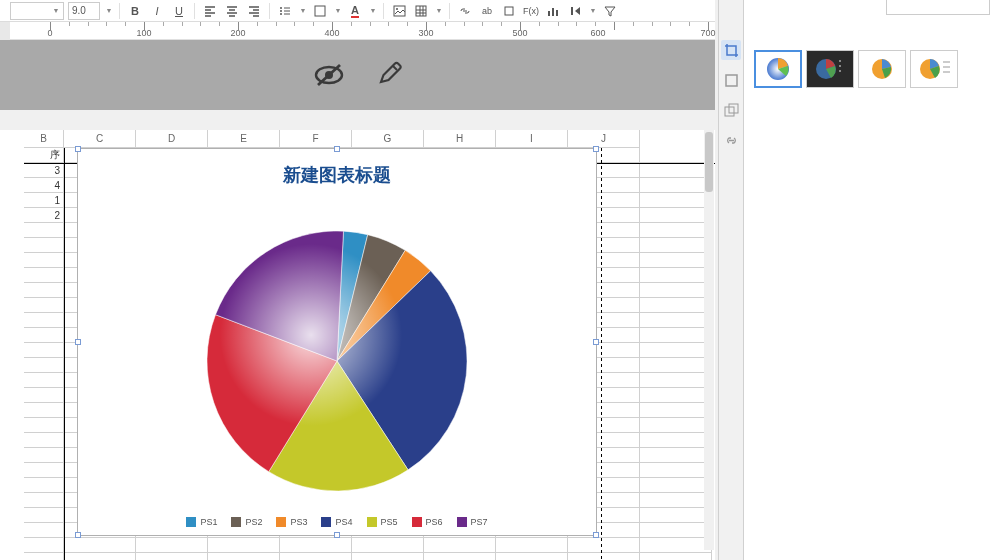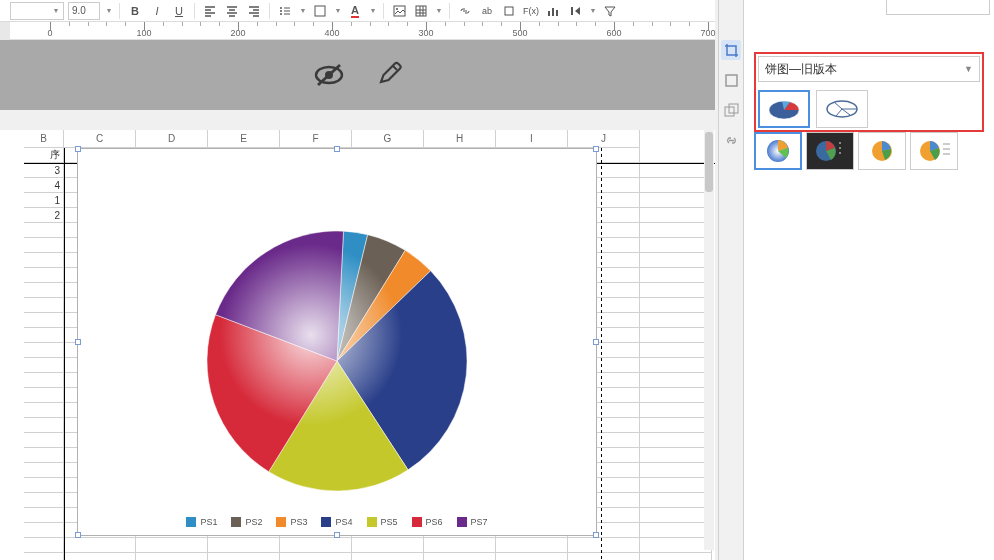--- a/index.html
+++ b/index.html
@@ -327,21 +327,21 @@
     <div class="tick-minor" style="left: 453.6px;"></div>
     <div class="tick-minor" style="left: 472.4px;"></div>
     <div class="tick-minor" style="left: 491.2px;"></div>
     <div class="tick-major" style="left: 510px;"></div>
     <div class="lbl" style="left: 510px;">500</div>
     <div class="tick-minor" style="left: 528.8px;"></div>
     <div class="tick-minor" style="left: 547.6px;"></div>
     <div class="tick-minor" style="left: 566.4px;"></div>
     <div class="tick-minor" style="left: 585.2px;"></div>
     <div class="tick-major" style="left: 604px;"></div>
-    <div class="lbl" style="left: 604px; text-align: right;">600</div>
+    <div class="lbl" style="left: 588px; text-align: right;">600</div>
     <div class="tick-minor" style="left: 622.8px;"></div>
     <div class="tick-minor" style="left: 641.6px;"></div>
     <div class="tick-minor" style="left: 660.4px;"></div>
     <div class="tick-minor" style="left: 679.2px;"></div>
     <div class="tick-major" style="left: 698px;"></div>
     <div class="lbl" style="left: 698px;">700</div>
     <div class="tick-minor" style="left: 716.8px;"></div>
     <div class="tick-minor" style="left: 735.6px;"></div>
     <div class="tick-minor" style="left: 754.4px;"></div>
     <div class="tick-minor" style="left: 773.2px;"></div>
@@ -716,20 +716,21 @@
     </div>
   <div class="frozen-col-line"></div>
   <div class="frozen-row-line"></div>
   <div class="dash-v" style="left:601px"></div>
 </div>
 <div class="scrollbar-v" style="left:704px">
   <div class="thumb-sb"></div>
 </div>
 
 <div class="chart-box" id="chartBox">
+  <div class="chart-title">新建图表标题</div>
   <div class="pie-wrap" id="pieWrap">
       <svg width="260" height="260">
         <defs>
           <radialGradient id="pg" cx="40%" cy="40%">
             <stop offset="0%" stop-color="rgba(255,255,255,0.85)"></stop>
             <stop offset="70%" stop-color="rgba(255,255,255,0)"></stop>
           </radialGradient>
         </defs>
         <path d="M130 130 L136.4972920051882 0.16246614865437436 A130 130 0 0 1 160.71133487659148 3.6797169489481547 Z" fill="#2f8fc4" stroke="#fff" stroke-width="0.5"></path>
         <path d="M130 130 L160.71133487659148 3.6797169489481547 A130 130 0 0 1 198.2433293555336 19.35259606085569 Z" fill="#6b6055" stroke="#fff" stroke-width="0.5"></path>
@@ -804,42 +805,20 @@
       </svg>
     </div>
 </div>
 
 <div class="rpanel">
   <div class="rp-top-line">
     <div class="rp-input0"></div>
   </div>
   <div class="rp-body">
 
-    <div class="red-box">
-      <div class="type-select">
-        <span>饼图—旧版本</span>
-        <span class="arr">▼</span>
-      </div>
-      <div class="thumb-row">
-        <div class="thumb selected">
-          <svg width="40" height="30" viewBox="0 0 40 30">
-              <ellipse cx="20" cy="16" rx="15" ry="9" fill="#3a5f9a"></ellipse>
-              <path d="M20 16 L35 16 A15 9 0 0 0 26 8 Z" fill="#d63a3a"></path>
-              <path d="M20 16 L26 8 A15 9 0 0 0 18 7 Z" fill="#5aa7e0"></path>
-              <ellipse cx="20" cy="16" rx="15" ry="9" fill="none" stroke="#fff" stroke-width="0.5"></ellipse>
-            </svg>
-        </div>
-        <div class="thumb">
-          <svg width="40" height="30" viewBox="0 0 40 30">
-              <ellipse cx="20" cy="15" rx="15" ry="8" fill="none" stroke="#4a6a9a" stroke-width="1.5"></ellipse>
-              <path d="M20 15L35 15M20 15L12 8M20 15L14 22M20 15L28 21" stroke="#4a6a9a"></path>
-            </svg>
-        </div>
-      </div>
-    </div>
 
     <div class="layout-grid">
       <div class="lay-thumb selected">
         <svg width="38" height="30">
             <defs>
               <radialGradient id="lg1">
                 <stop offset="0%" stop-color="#fff"></stop>
                 <stop offset="100%" stop-color="#4a7ad0"></stop>
               </radialGradient>
             </defs>

